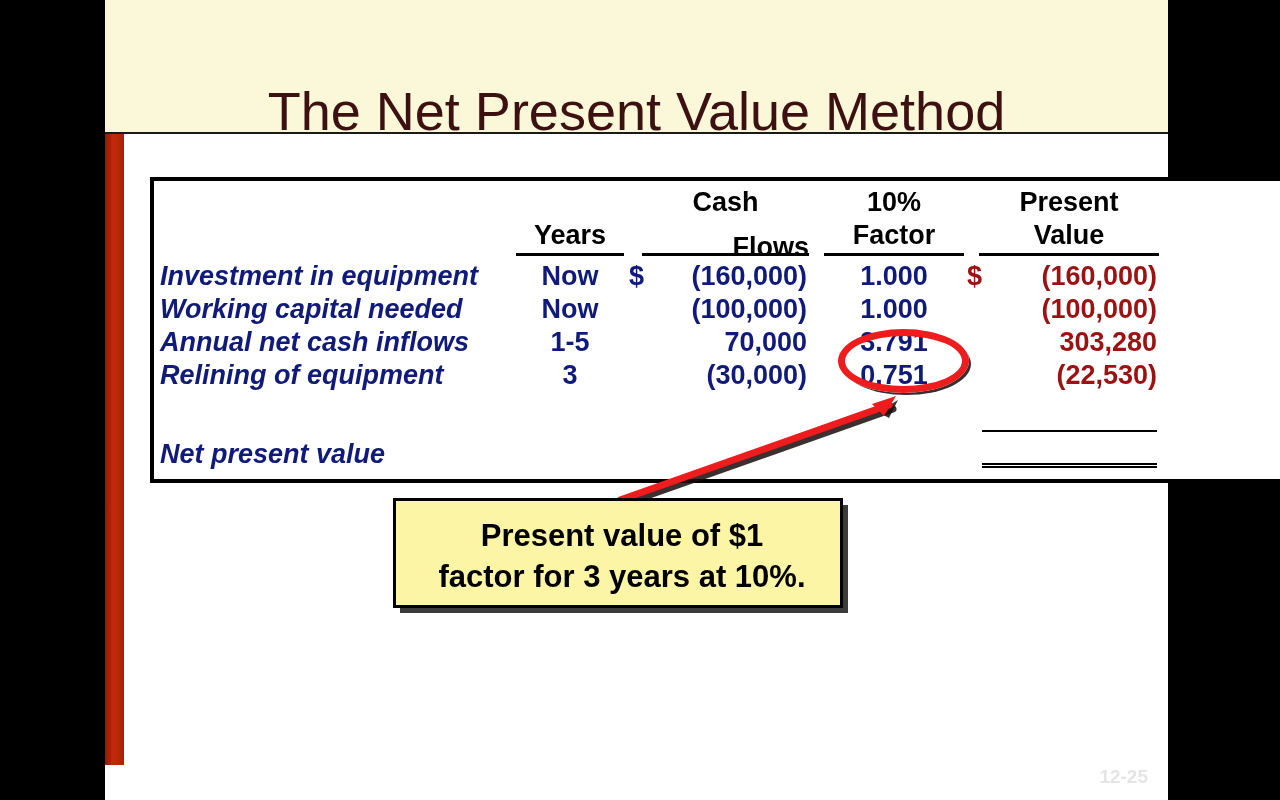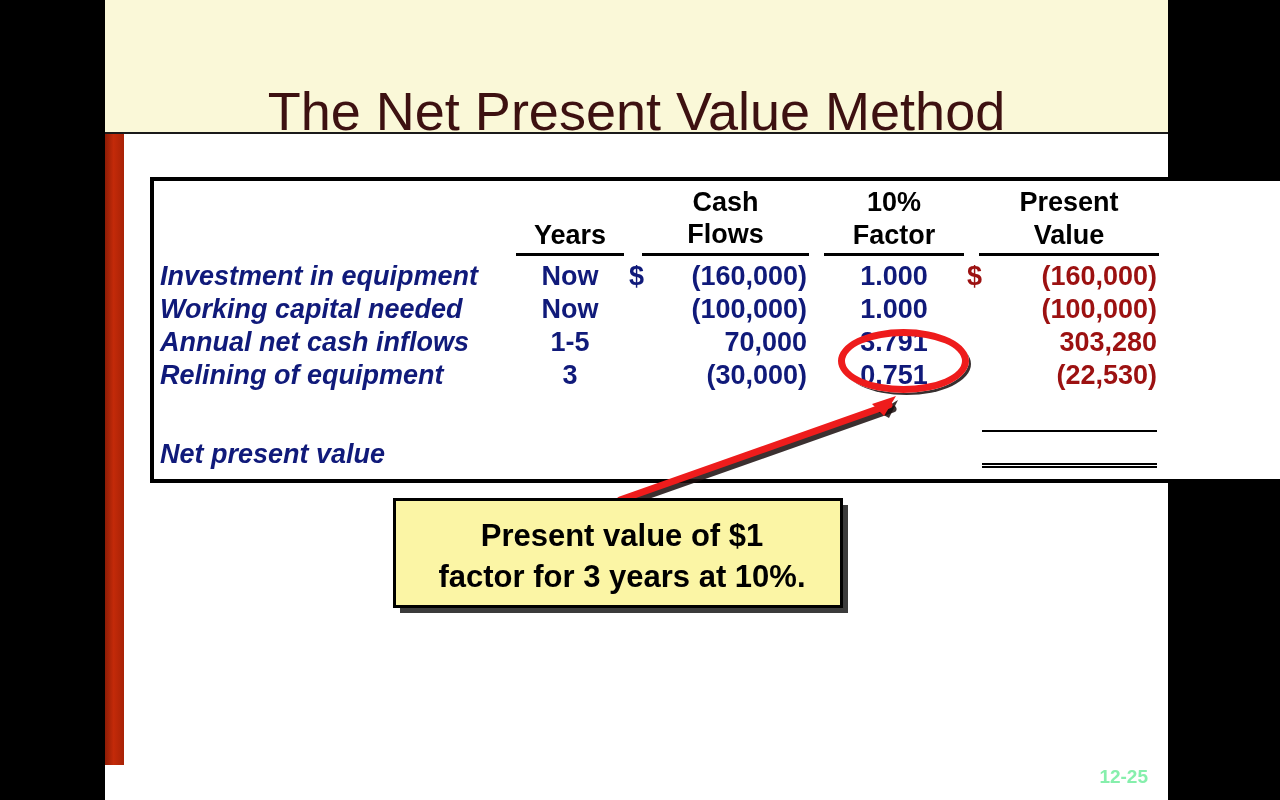--- a/index.html
+++ b/index.html
@@ -149,21 +149,21 @@
   #callout-text .ln { display: block; margin-left: 8px; }
 
   
   #slide-number {
     position: absolute;
     left: 1058px; top: 766px;
     width: 90px;
     text-align: right;
     font-size: 19px;
     font-weight: bold;
-    color: #86efac;
+    color: #e5e5e5;
   }
 </style>
 </head>
 <body>
 
 <div id="slide-root">
 
   <div id="slide-canvas"></div>
 
   <div id="title-band">
@@ -173,21 +173,21 @@
   <div id="accent-bar"></div>
 
   <div id="table-box">
     <div class="tbl">
 
       <div class="hdr" style="left:488px; top:6px; width:167px;">Cash</div>
       <div class="hdr" style="left:670px; top:6px; width:140px;">10%</div>
       <div class="hdr" style="left:825px; top:6px; width:180px;">Present</div>
 
       <div class="hdr" style="left:362px; top:39px; width:108px;">Years</div>
-      <div class="hdr" style="left:488px; top:38px; width:167px;">Flows</div>
+      <div class="hdr" style="left:488px; top:51px; width:167px;text-align:right;">Flows</div>
       <div class="hdr" style="left:670px; top:39px; width:140px;">Factor</div>
       <div class="hdr" style="left:825px; top:39px; width:180px;">Value</div>
 
       <div class="hdr-rule" style="left:362px; top:72px; width:108px;"></div>
       <div class="hdr-rule" style="left:488px; top:72px; width:167px;"></div>
       <div class="hdr-rule" style="left:670px; top:72px; width:140px;"></div>
       <div class="hdr-rule" style="left:825px; top:72px; width:180px;"></div>
 
       <div class="cell label" style="left:6px;   top:80px;">Investment in equipment</div>
       <div class="cell center" style="left:362px; top:80px; width:108px;">Now</div>

